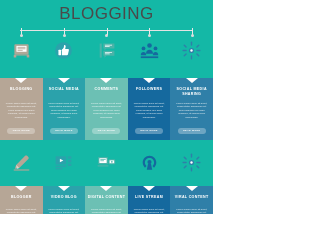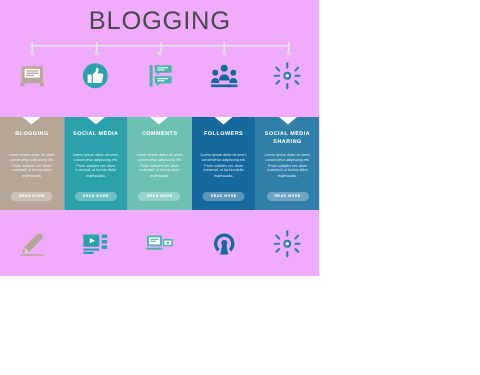--- a/index.html
+++ b/index.html
@@ -2,21 +2,21 @@
 <html><head>
 <meta charset="utf-8">
 <style>
   html,body{margin:0;padding:0;}
   body{
     width:213px;height:250px;
     background:#ffffff;
     font-family:"Liberation Sans",sans-serif;
     overflow:hidden;
   }
-  .page{position:relative;width:213px;height:184px;overflow:hidden;background:#f0abfc;}
+  .page{position:relative;width:213px;height:214px;overflow:hidden;background:#14b8a6;}
 
   
   .title{
     position:absolute;left:0;top:4px;width:213px;
     text-align:center;
     font-size:17px;
     letter-spacing:0.5px;
     color:#4a4a4a;
     font-weight:400;
   }

